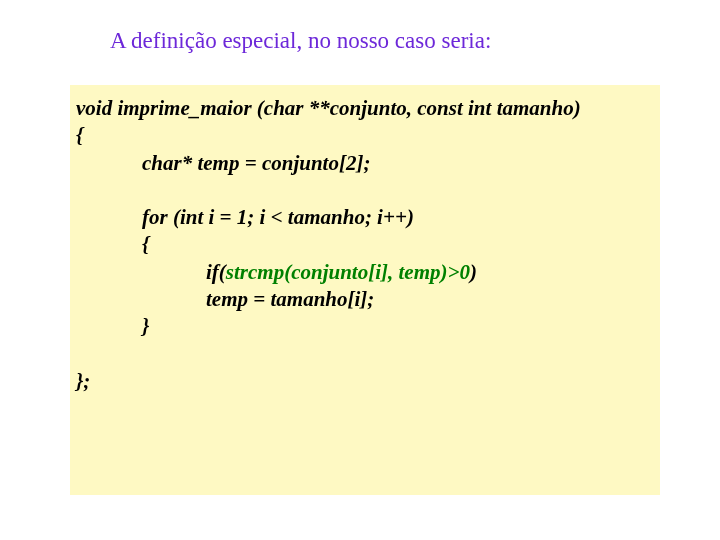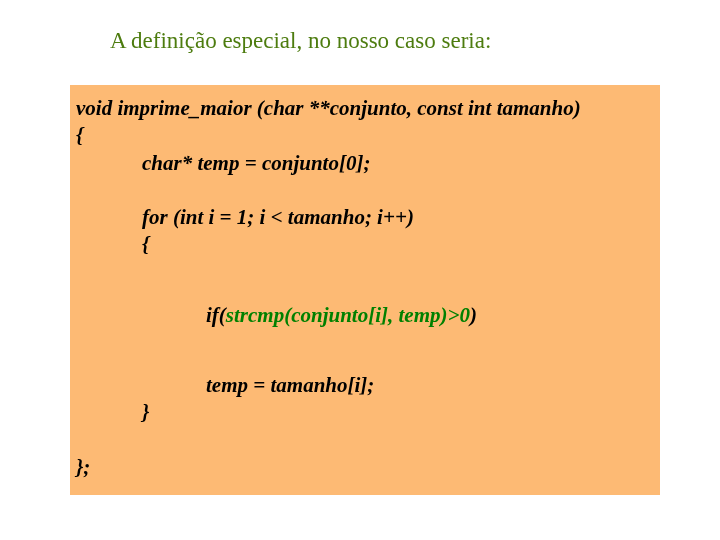--- a/index.html
+++ b/index.html
@@ -15,51 +15,51 @@
     width: 720px;
     height: 540px;
     position: relative;
     box-sizing: border-box;
   }
   .title-line {
     position: absolute;
     top: 28px;
     left: 110px;
     font-size: 23px;
-    color: #4d7c0f;
+    color: #6d28d9;
   }
   .code-box {
     position: absolute;
     top: 85px;
     left: 70px;
     width: 590px;
     height: 410px;
-    background: #fdba74;
+    background: #fef9c3;
     box-sizing: border-box;
     padding: 10px 6px;
     font-size: 21px;
     font-style: italic;
     font-weight: bold;
     color: #000;
     line-height: 1.3;
   }
   .indent1 { padding-left: 66px; display: block; }
-  .indent2 { padding-left: 130px; display: block; margin-top: 43px; }
+  .indent2 { padding-left: 130px; display: block; }
   .green { color: #008000; }
 </style>
 </head>
 <body>
 
 <div class="slide">
   <div class="title-line">A definição especial, no nosso caso seria:</div>
 
   <div class="code-box">
     <span>void imprime_maior (char **conjunto, const int tamanho)</span><br>
     <span>{</span><br>
-    <span class="indent1">char* temp = conjunto[0];</span>
+    <span class="indent1">char* temp = conjunto[2];</span>
     <br>
     <span class="indent1">for (int i = 1; i &lt; tamanho; i++)</span>
     <span class="indent1">{</span>
     <span class="indent2">
       <span>if(</span><span class="green">strcmp(conjunto[i], temp)&gt;0</span><span>)</span>
     </span>
     <span class="indent2">temp = tamanho[i];</span>
     <span class="indent1">}</span>
     <br>
     <span>};</span>

